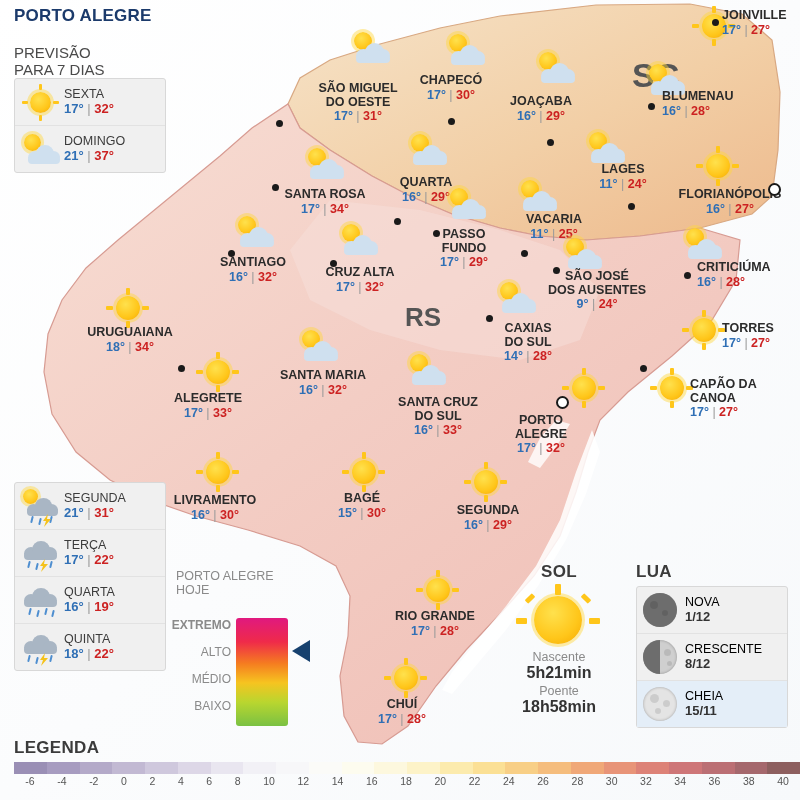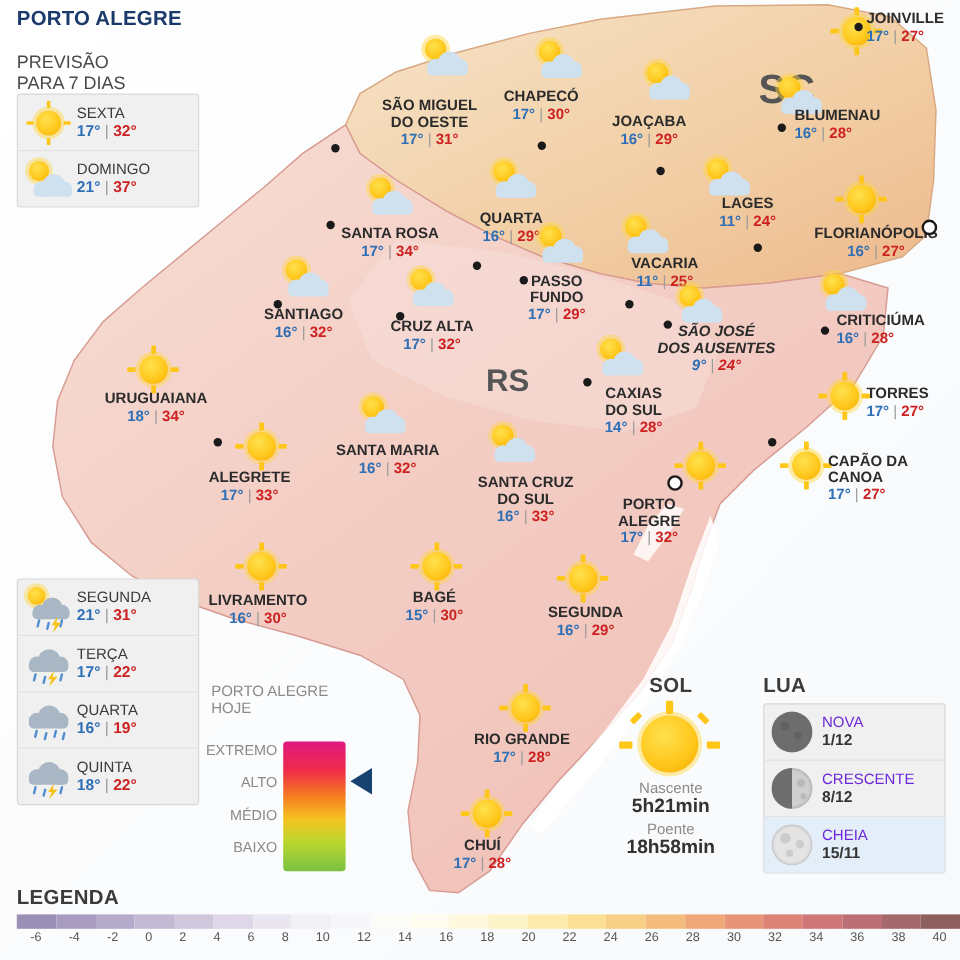--- a/index.html
+++ b/index.html
@@ -66,21 +66,21 @@
   #lua .ttl{font-size:17px;font-weight:bold;color:#3b3b3b;letter-spacing:.3px;margin-bottom:4px;}
   .moonbox{border:1px solid #d8d8d8;background:#f0f0f0;border-radius:3px;}
   .moonrow{display:flex;align-items:center;height:46px;border-bottom:1px solid #e2e2e2;padding-left:6px;}
   .moonrow:last-child{border-bottom:none;}
   .moonrow.hl{background:#e4eef8;}
   .moon{width:34px;height:34px;border-radius:50%;position:relative;flex:0 0 34px;
         background:#cfcfcf;overflow:hidden;box-shadow:inset 0 0 3px rgba(0,0,0,.3);}
   .moon .shade{position:absolute;top:0;height:100%;background:#6d6d6d;}
   .moon .crat{position:absolute;border-radius:50%;background:rgba(0,0,0,.10);}
   .moontxt{margin-left:8px;}
-  .moonname{font-size:12.5px;color:#6d28d9;line-height:1.15;}
+  .moonname{font-size:12.5px;color:#000000;line-height:1.15;}
   .moondate{font-size:13px;font-weight:bold;color:#333;line-height:1.2;}
   
   #legend{position:absolute;left:14px;top:738px;width:786px;}
   #legend .ttl{font-size:17px;font-weight:bold;color:#3b3b3b;letter-spacing:.3px;}
   .legstrip{display:flex;margin-top:4px;}
   .legcell{height:12px;flex:1 1 auto;}
   .legnums{display:flex;margin-top:1px;}
   .legnum{flex:1 1 auto;text-align:center;font-size:10.5px;color:#555;}
 </style>
 </head>
@@ -463,21 +463,21 @@
 
 <div class="wi" style="left:560px;top:236px;">
   <div class="sun" style="left:6px;top:2px;width:18px;height:18px;"></div>
   <div class="cloud" style="left:8px;top:13px;width:34px;height:19px;">
     <div class="b" style="left:0;top:6px;width:15px;height:14px;"></div>
     <div class="b" style="left:9px;top:0;width:19px;height:18px;"></div>
     <div class="b" style="left:20px;top:6px;width:14px;height:13px;"></div>
     <div class="base" style="left:0;top:12px;width:34px;height:8px;"></div>
   </div>
 </div>
-<div class="city" style="left:535px;top:270px;width:124px;font-style:italic;">
+<div class="city" style="left:535px;top:270px;width:124px;">
   <div class="nm">SÃO JOSÉ<br>DOS AUSENTES</div>
   <div class="tp"><span class="tmin">9°</span><span class="tsep"> | </span><span class="tmax">24°</span></div>
 </div>
 <div class="dot" style="left:553px;top:267px;"></div>
 
 <div class="wi" style="left:680px;top:226px;">
   <div class="sun" style="left:6px;top:2px;width:18px;height:18px;"></div>
   <div class="cloud" style="left:8px;top:13px;width:34px;height:19px;">
     <div class="b" style="left:0;top:6px;width:15px;height:14px;"></div>
     <div class="b" style="left:9px;top:0;width:19px;height:18px;"></div>
@@ -656,21 +656,21 @@
   <div class="nm">CHUÍ</div>
   <div class="tp"><span class="tmin">17°</span><span class="tsep"> | </span><span class="tmax">28°</span></div>
 </div>
 
 <div id="uv">
   <div class="sub">
     <div>PORTO ALEGRE</div>
     <div>HOJE</div>
   </div>
   <div class="uvscale"></div>
-  <div class="uvlab" style="top:52px;">EXTREMO</div>
+  <div class="uvlab" style="top:52px;font-weight:bold;">EXTREMO</div>
   <div class="uvlab" style="top:79px;">ALTO</div>
   <div class="uvlab" style="top:106px;">MÉDIO</div>
   <div class="uvlab" style="top:133px;">BAIXO</div>
   <div class="uvarrow" style="left:116px;top:74px;"></div>
 </div>
 
 <div id="sol">
   <div class="ttl">SOL</div>
   <div style="position:relative;height:66px;">
     <div class="sun" style="left:36px;top:14px;width:48px;height:48px;"></div>

